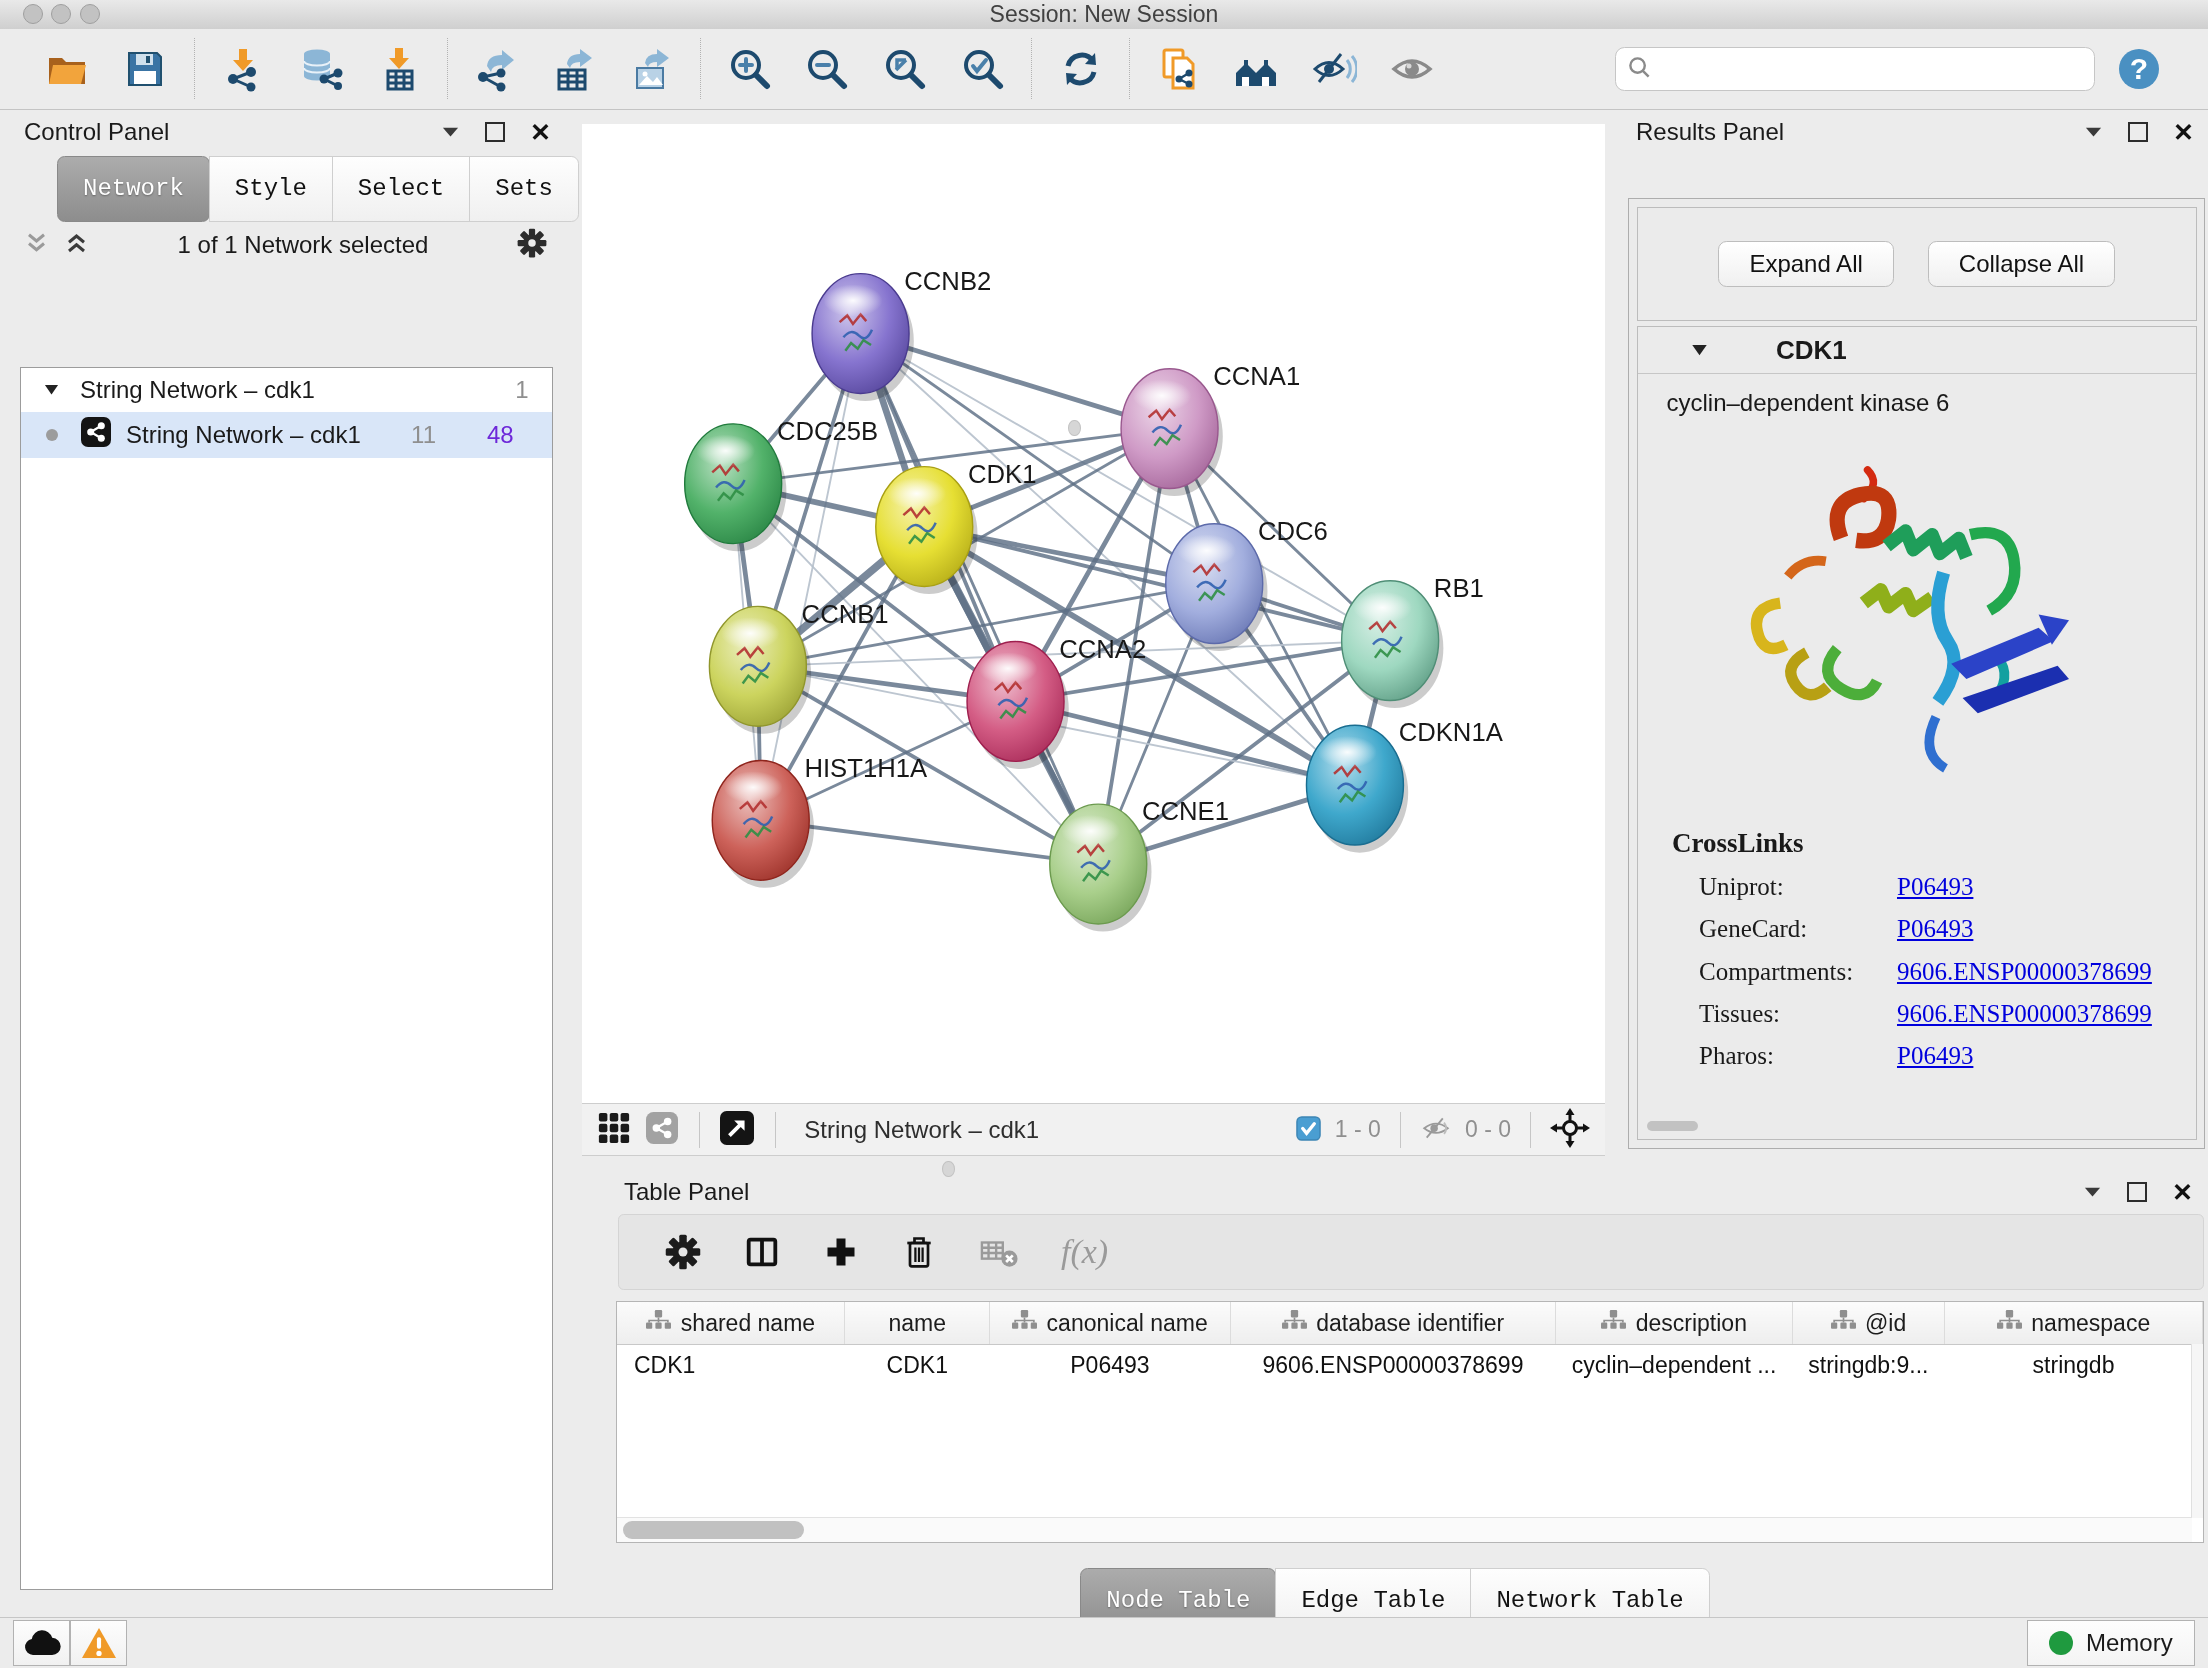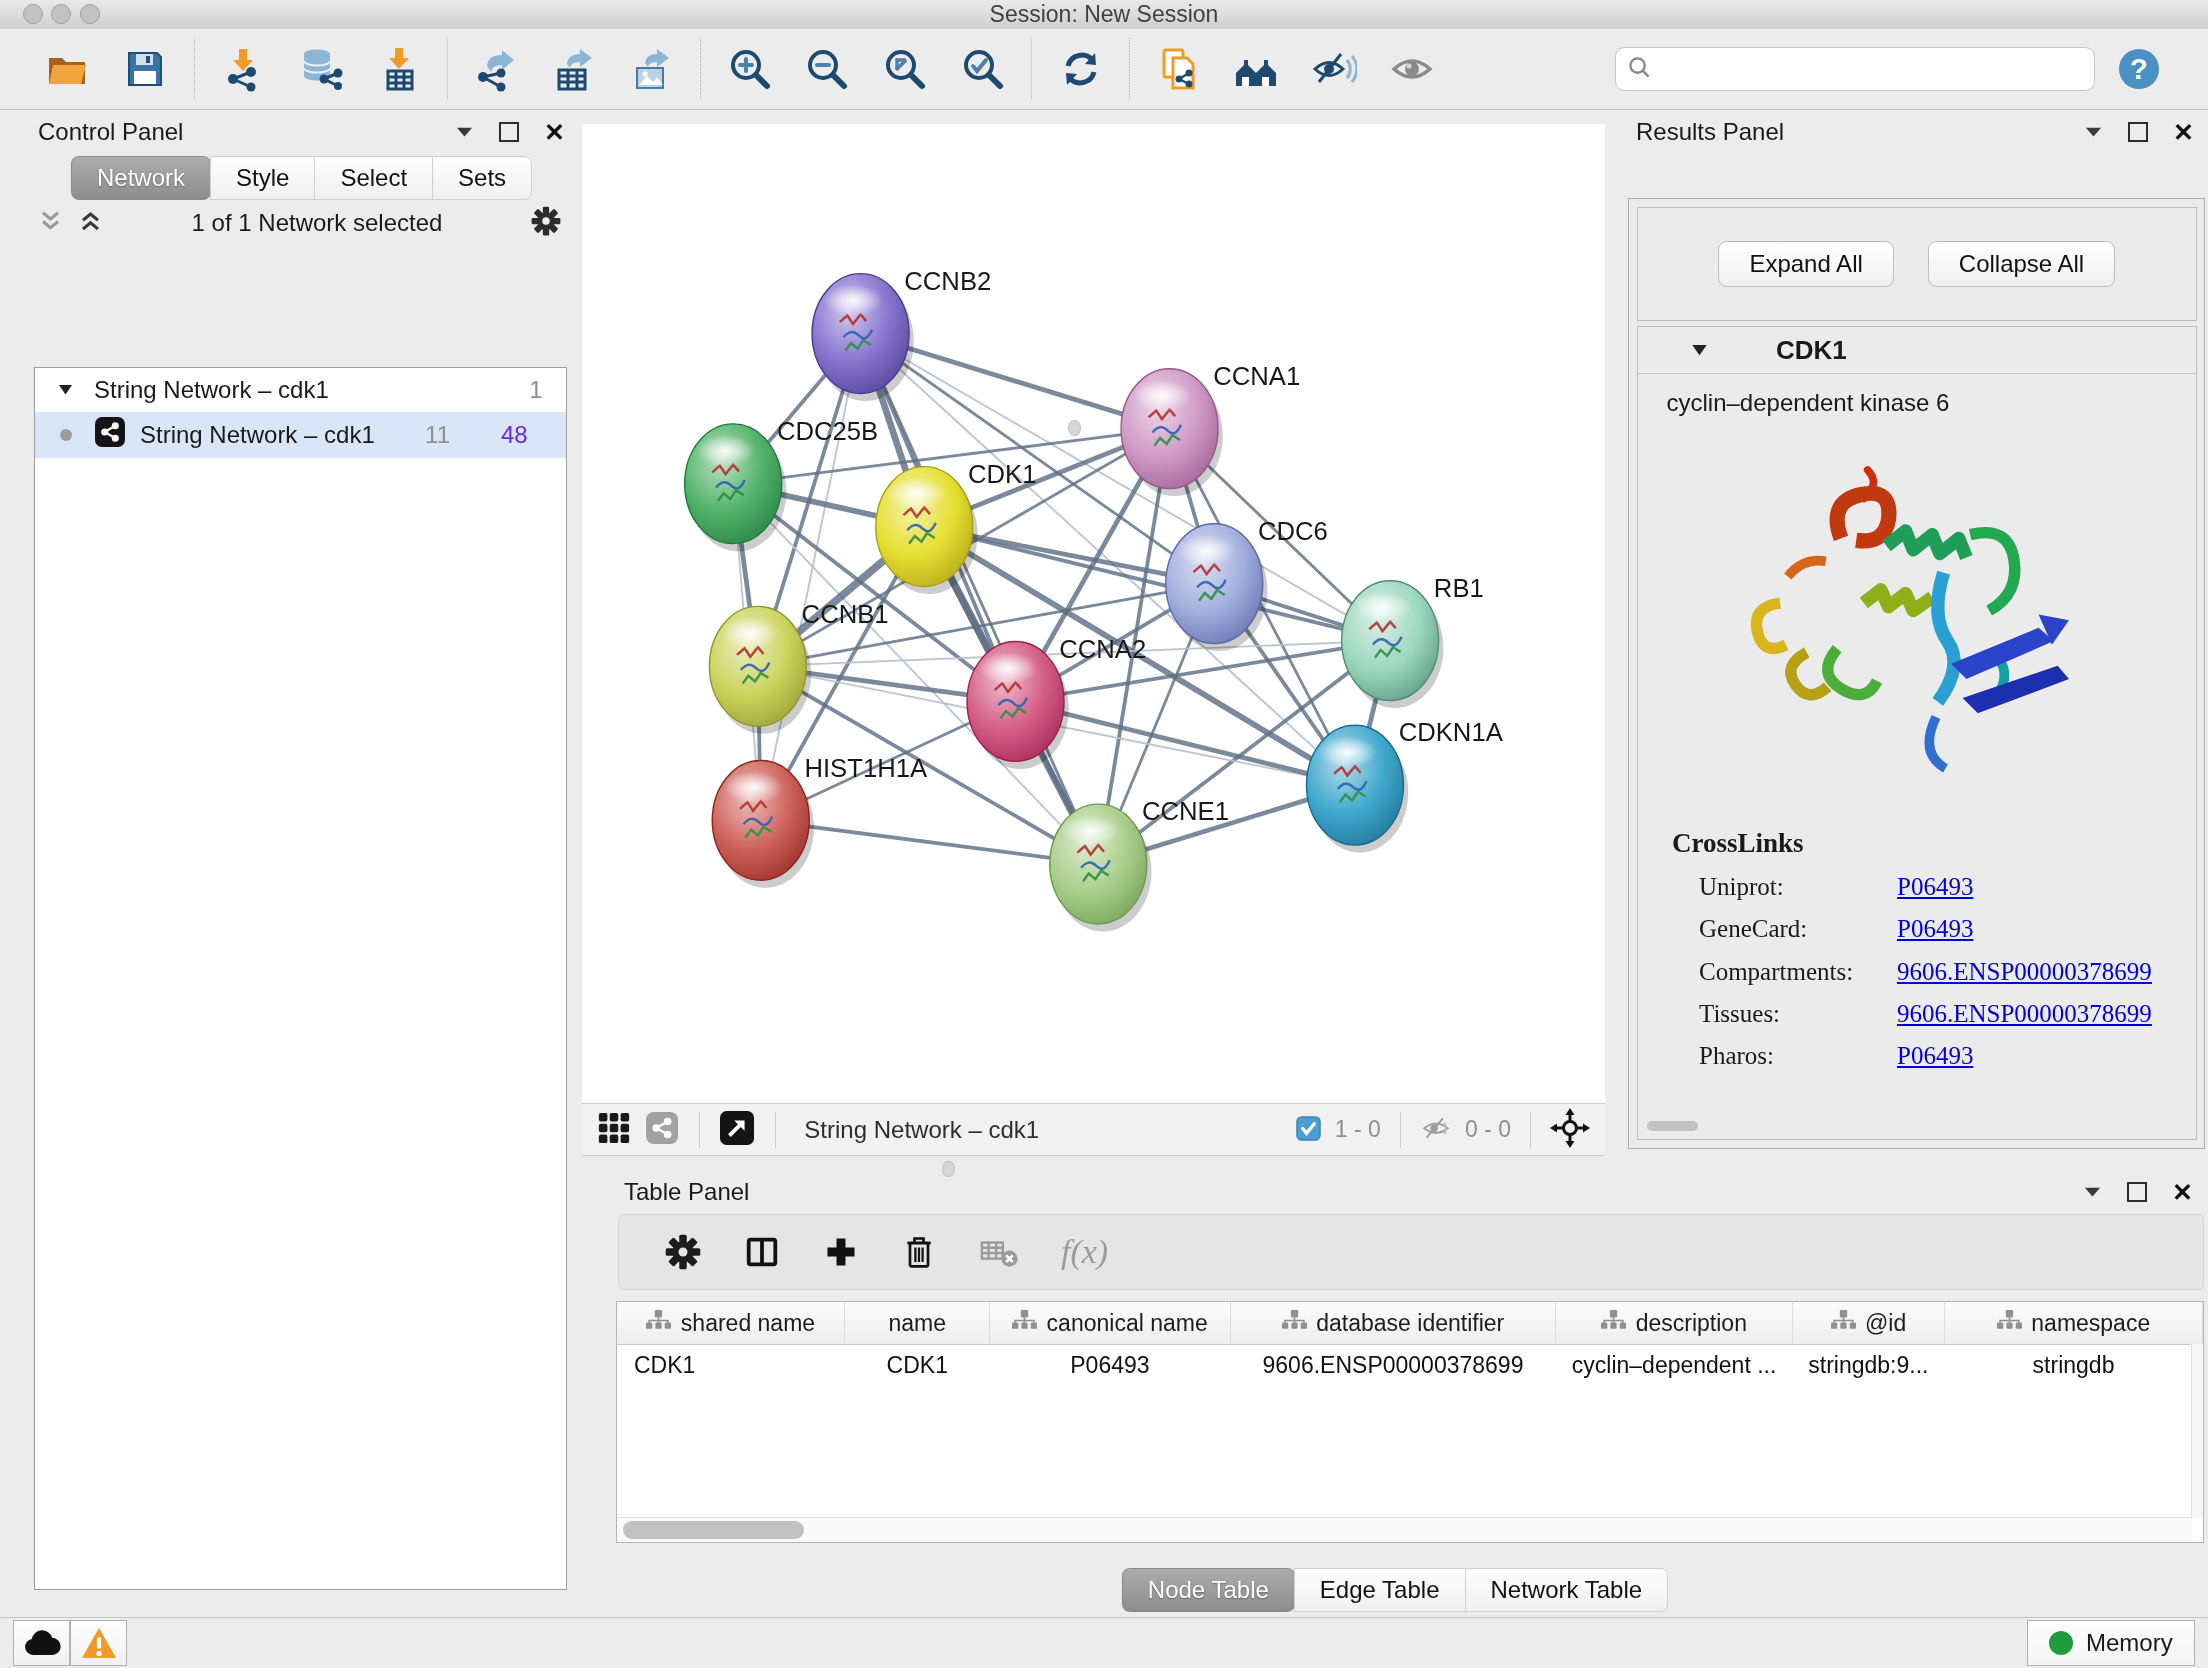--- a/index.html
+++ b/index.html
@@ -24,28 +24,28 @@
   .tb-search input{border:none;outline:none;font-size:23px;flex:1;background:transparent;margin-left:7.6px;font-family:inherit;}
   .tb-help{width:46px;height:46px;margin-right:23px;}
   
   .panel-head{display:flex;align-items:center;height:40px;padding:0 15px 0 19px;font-size:24px;}
   .ph-icons{margin-left:auto;display:flex;align-items:center;gap:25px;}
   .ph-min svg{display:block;}
   .ph-float{width:16px;height:16px;border:2.4px solid #2c2c2c;display:inline-block;}
   .ph-close{font-size:25px;font-weight:bold;color:#111;line-height:1;}
   
   .tabs{display:flex;}
-  .tab{padding:0 25px;height:42px;line-height:42px;font-size:24px;background:linear-gradient(#fefefe,#f0f0f0);
-       border:1px solid #cfcfcf;margin-left:-1px;color:#111;}
+  .tab{padding:11px 25px;height:42px;line-height:42px;font-size:24px;background:linear-gradient(#fefefe,#f0f0f0);
+       border:1px solid #cfcfcf;margin-left:-1px;color:#111;font-family:Liberation Mono, monospace;}
   .tab:first-child{border-radius:7.6px 0 0 7.6px;margin-left:0;}
   .tab:last-child{border-radius:0 7.6px 7.6px 0;}
   .tab.sel{background:linear-gradient(#acacac,#8d8d8d);color:#fff;border-color:#898989;border-radius:7.6px;
            text-shadow:0 1px 1.9px rgba(0,0,0,.35);}
   
-  .cp{position:absolute;left:19px;top:112px;width:561px;height:1497px;}
+  .cp{position:absolute;left:5px;top:112px;width:561px;height:1497px;}
   .cp-tabs{padding-left:52px;margin-top:3.8px;}
   .cp-selbar{display:flex;align-items:center;height:46px;padding:0 19px;}
   .cp-selbar .sel-text{flex:1;text-align:center;font-size:24px;}
   .cp-tree{position:absolute;left:15px;right:13.3px;top:255px;bottom:19px;background:#fff;border:1px solid #9c9c9c;}
   .tree-row1{display:flex;align-items:center;height:44px;padding:0 23px;font-size:24px;}
   .tree-row1 .cnt{margin-left:auto;color:#8f8f8f;}
   .tree-row2{display:flex;align-items:center;height:46px;background:#d9e6f8;padding:0 17px;font-size:24px;}
   .tree-row2 .lbl{margin-left:15px;}
   .tree-row2 .sp{flex:1;}
   .tree-row2 .n1{color:#8f8f8f;margin-right:51px;}

